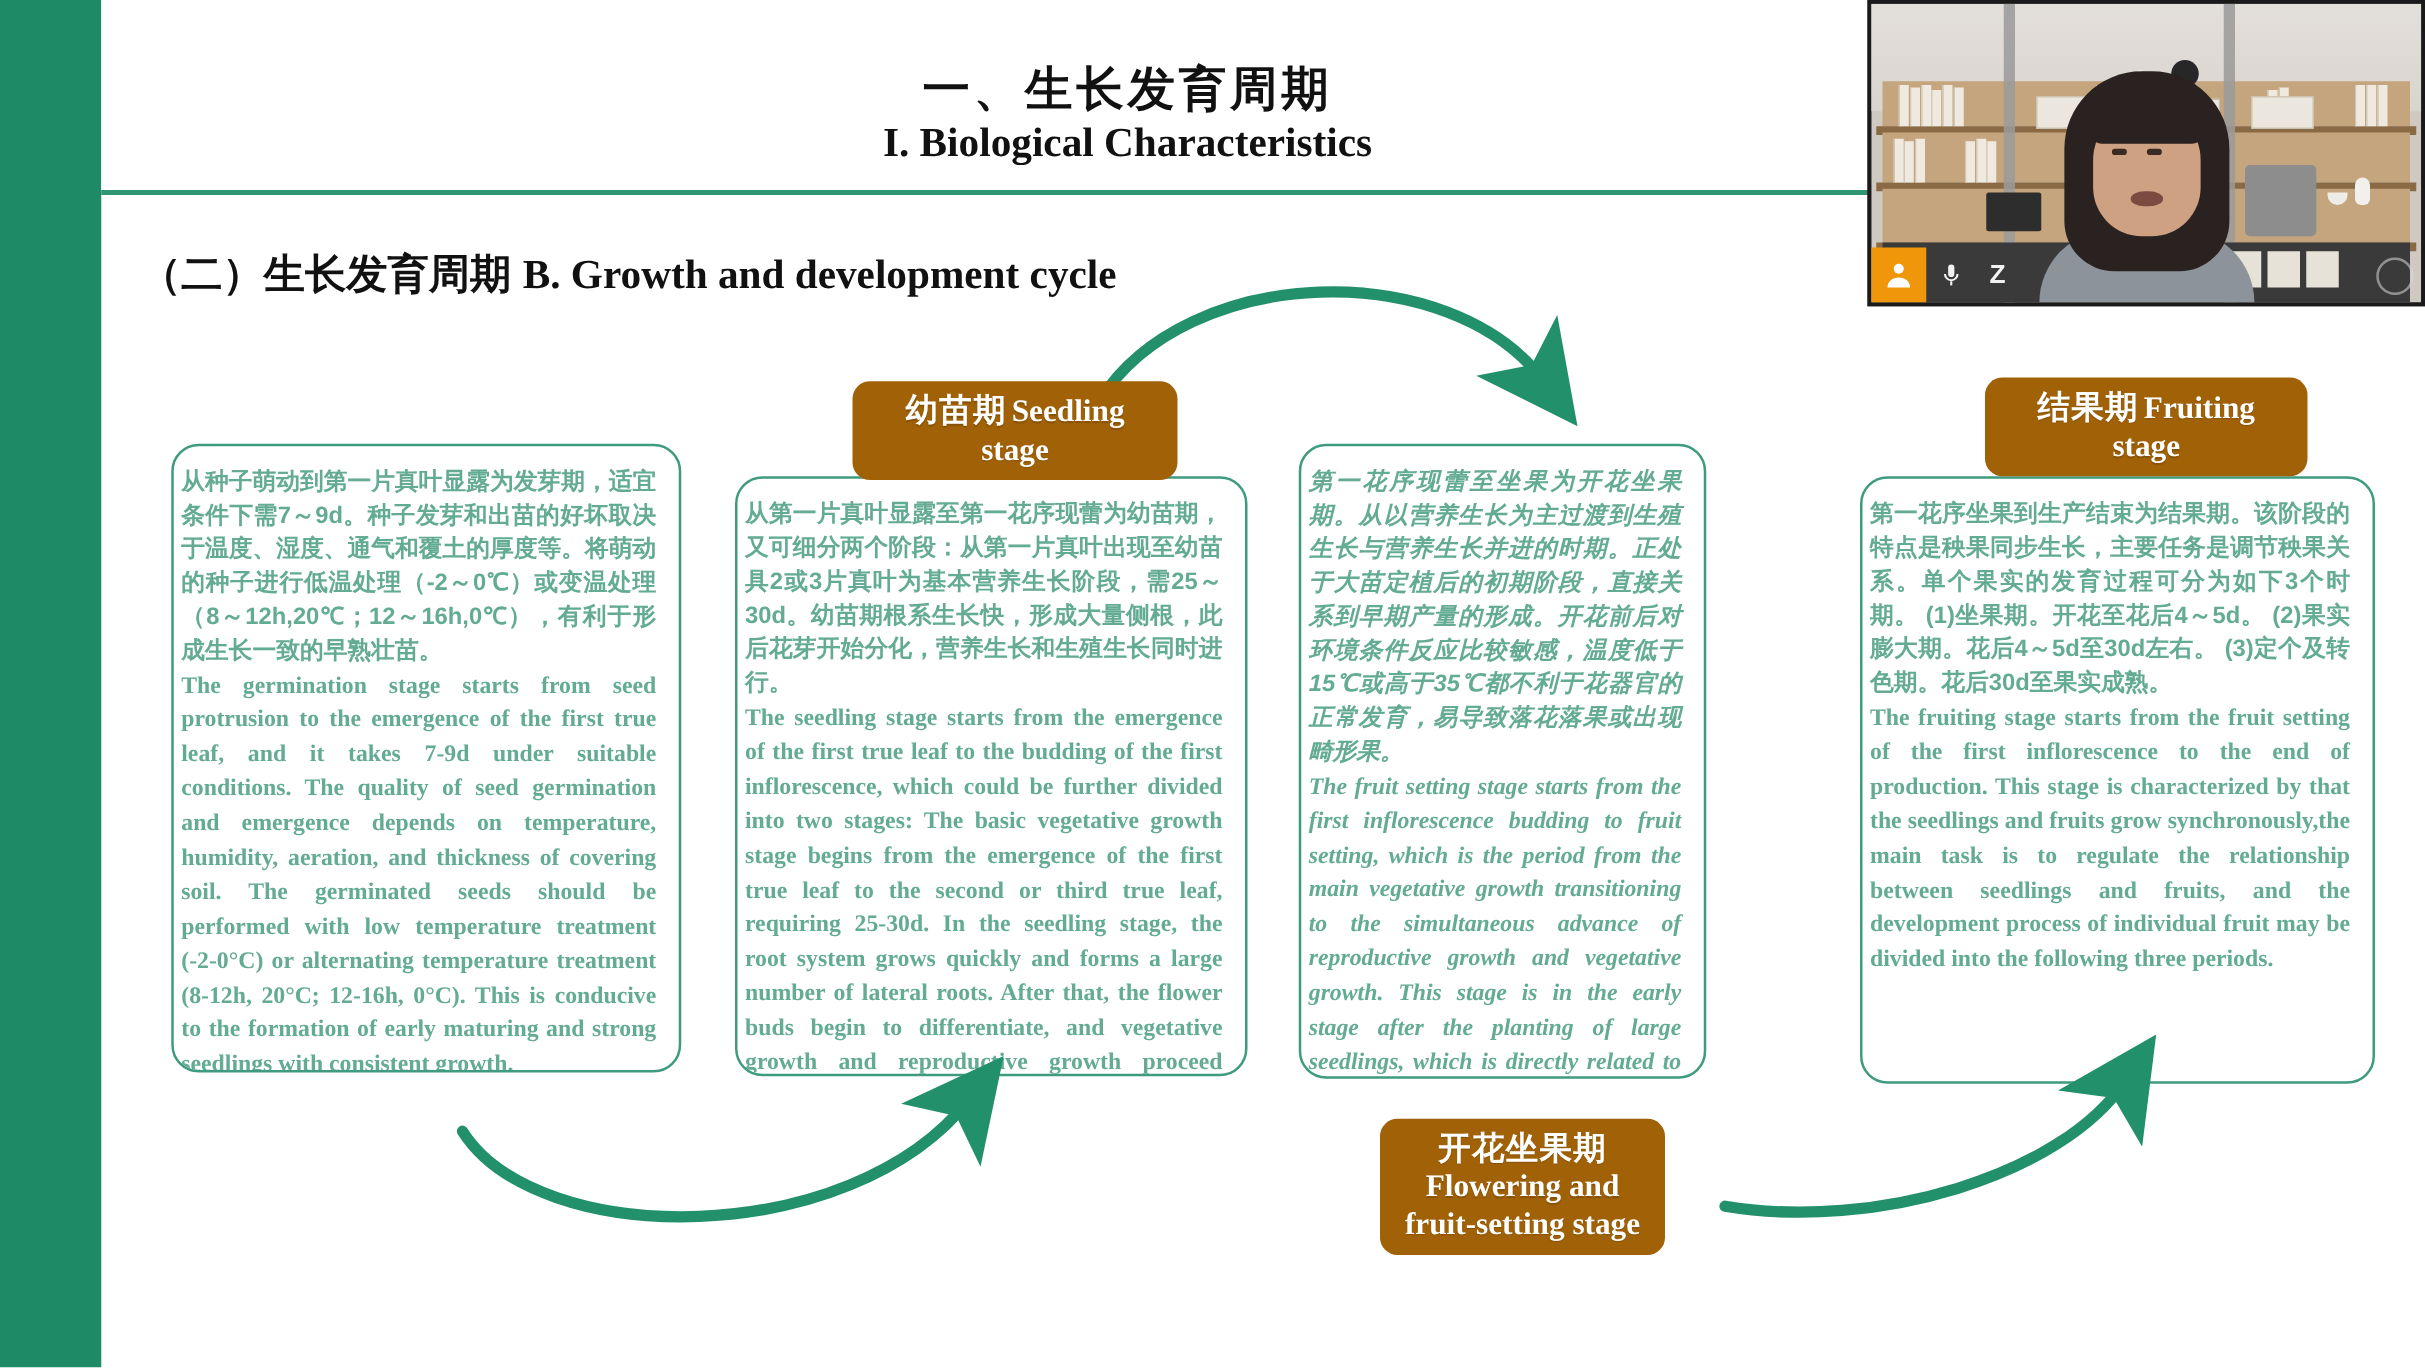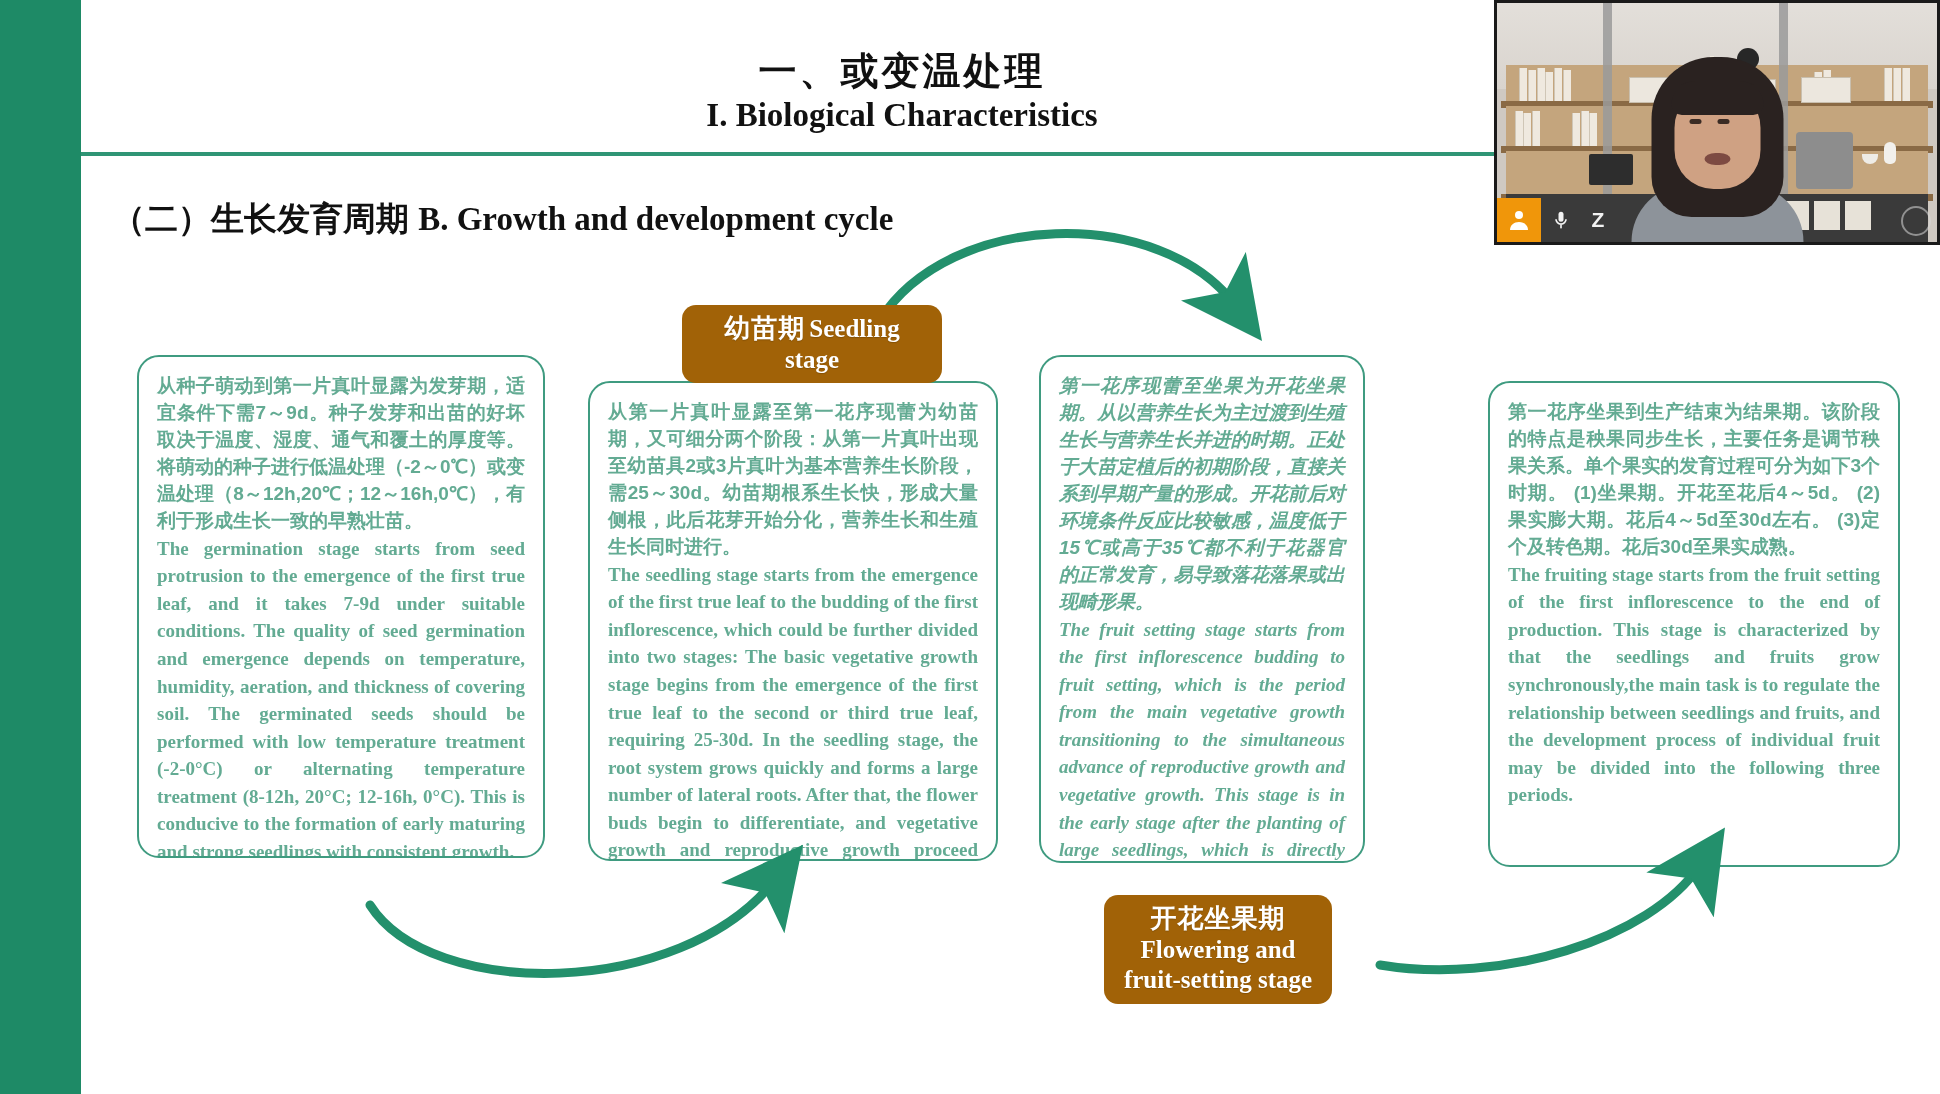--- a/index.html
+++ b/index.html
@@ -59,21 +59,21 @@
   }
   .subtitle .zh{font-family:"Liberation Sans", sans-serif;}
 
   
   .box{
     position:absolute;
     border:2px solid #3f9b80;
     border-radius:22px;
     background:#ffffff;
     box-sizing:border-box;
-    padding:16px 18px 10px 18px;
+    padding:16px 18px 10px 6px;
     color:#5aa58d;
     overflow:hidden;
   }
   .box p{margin:0;}
   .box .zh{
     font-family:"Liberation Sans", sans-serif;
     font-weight:bold;
     font-size:19px;
     line-height:1.42;
     color:#63ab93;
@@ -163,21 +163,21 @@
   .cam-corner{position:absolute;right:6px;bottom:6px;width:26px;height:26px;border-radius:50%;border:2px solid #d8d8d8;opacity:.55;}
 </style>
 </head>
 <body>
 
 <div id="slide">
 
   <div class="side-bar"></div>
 
   <div class="header">
-    <div class="title-zh">一、或变温处理</div>
+    <div class="title-zh">一、生长发育周期</div>
     <div class="title-en">I. Biological Characteristics</div>
   </div>
   <div class="header-rule"></div>
 
   <div class="subtitle">
     <span class="zh">（二）生长发育周期 </span><span class="en">B. Growth and development cycle</span>
   </div>
 
   <svg id="arrows" viewBox="0 0 1940 1094">
     <defs>
@@ -217,20 +217,26 @@
     <div class="zh">开花坐果期</div>
     <div class="en">Flowering and fruit-setting stage</div>
   </div>
 
   <div class="box" id="box4">
     <p class="zh">第一花序坐果到生产结束为结果期。该阶段的特点是秧果同步生长，主要任务是调节秧果关系。单个果实的发育过程可分为如下3个时期。
 (1)坐果期。开花至花后4～5d。
 (2)果实膨大期。花后4～5d至30d左右。
 (3)定个及转色期。花后30d至果实成熟。</p>
     <p class="en">The fruiting stage starts from the fruit setting of the first inflorescence to the end of production. This stage is characterized by that the seedlings and fruits grow synchronously,the main task is to regulate the relationship between seedlings and fruits, and the development process of individual fruit may be divided into the following three periods.</p>
+  </div>
+  <div class="tag" id="tag-fruiting">
+    <div>
+      <span class="zh">结果期</span>
+      <span class="en">Fruiting stage</span>
+    </div>
   </div>
 
   <div id="webcam">
     <div class="cam-room">
       <div class="cam-wall"></div>
 
       <div class="shelf-back" style="left:2%;top:26%;width:96%;height:15%;"></div>
       <div class="shelf-board" style="top:41%;"></div>
       <div class="shelf-back" style="left:2%;top:43%;width:96%;height:17%;"></div>
       <div class="shelf-board" style="top:60%;"></div>

